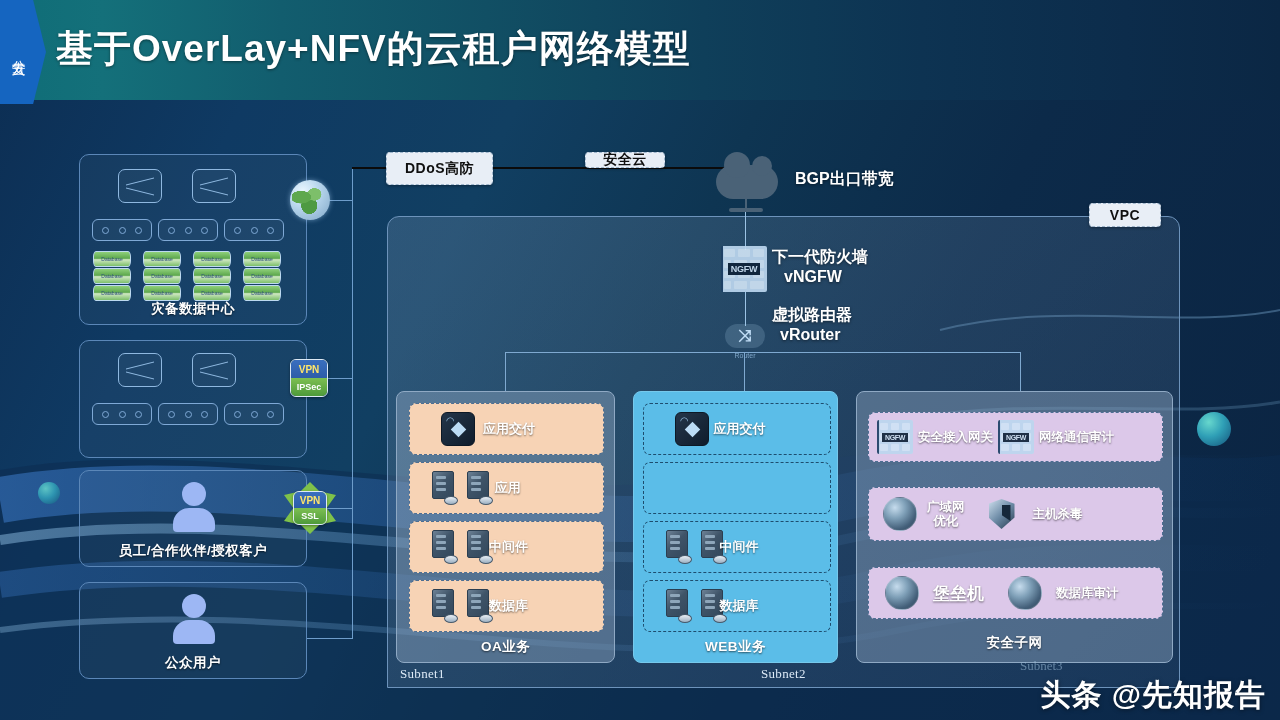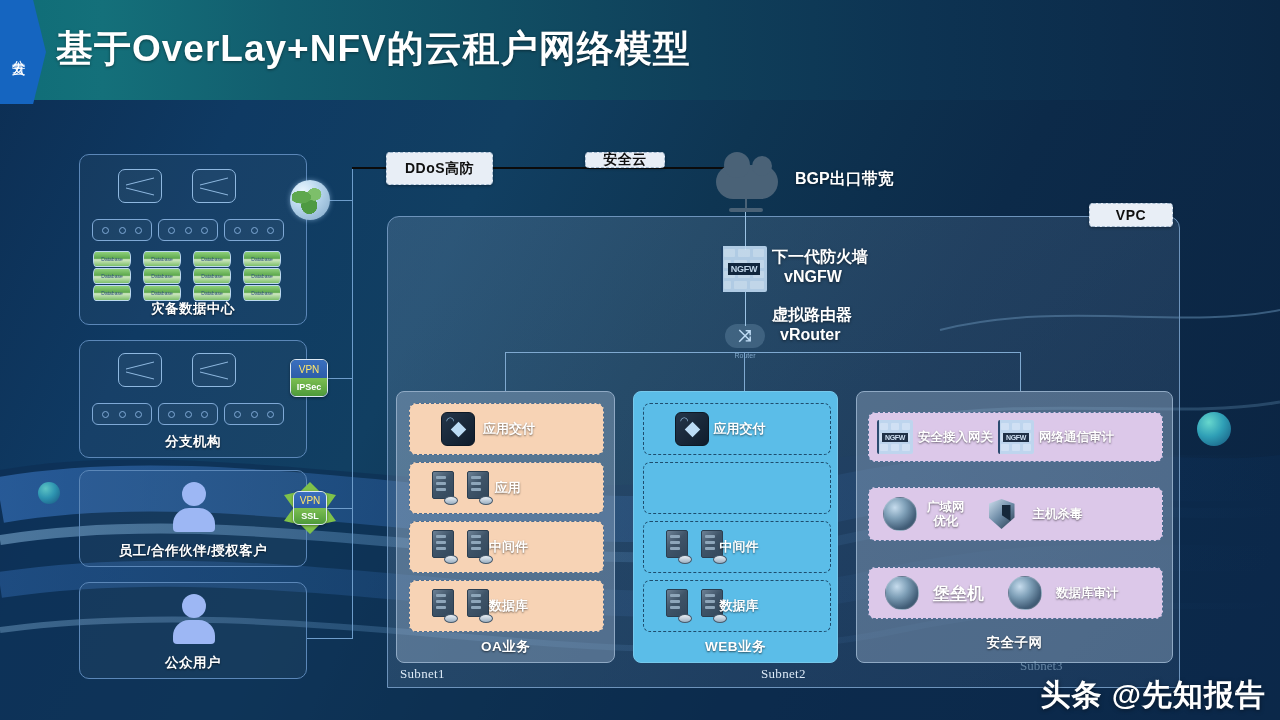--- a/index.html
+++ b/index.html
@@ -93,21 +93,21 @@
       radial-gradient(ellipse at 62% 30%, #7dbf6a 0 22%, transparent 23%),
       radial-gradient(ellipse at 48% 70%, #4e9a42 0 30%, transparent 31%);
   }
   .vpnbadge {
     width:38px;height:38px;border-radius:6px; overflow:hidden;
     display:flex;flex-direction:column; border:1px solid #dce9f5;
     box-shadow:0 1px 3px rgba(0,0,0,.4);
   }
   .vpnbadge .v1 {
     flex:1; background:linear-gradient(180deg,#3a6fbf,#2d5da8); color:#ffe66a;
-    font-size:10px;font-weight:400;display:flex;align-items:center;justify-content:center;
+    font-size:10px;font-weight:700;display:flex;align-items:center;justify-content:center;
   }
   .vpnbadge .v2 {
     flex:1; background:linear-gradient(180deg,#7dbf52,#4e9a3a); color:#ffffff;
     font-size:9px;font-weight:700;display:flex;align-items:center;justify-content:center;
   }
   .sslwrap { position:relative; width:52px; height:52px; display:flex;align-items:center;justify-content:center;}
   .sslwrap::before{
     content:""; position:absolute; inset:0;
     background:#7fc24a; clip-path:polygon(50% 0,68% 18%,100% 25%,82% 50%,100% 75%,68% 82%,50% 100%,32% 82%,0 75%,18% 50%,0 25%,32% 18%);
   }
@@ -129,21 +129,21 @@
     box-shadow:0 0 0 0 rgba(0,0,0,0);
   }
   .cloud::before{content:"";position:absolute;left:8px;top:-13px;width:26px;height:26px;border-radius:50%;background:#4a6277;}
   .cloud::after{content:"";position:absolute;right:6px;top:-9px;width:20px;height:20px;border-radius:50%;background:#4a6277;}
   
   #vpc {
     position:absolute; left:387px; top:216px; width:793px; height:472px;
     background: linear-gradient(135deg, rgba(120,150,180,.28), rgba(70,105,145,.22));
     border:1px solid #6d93bb; border-top-left-radius:12px; border-top-right-radius:12px;
   }
-  #vpcChip { position:absolute; left:1089px; top:203px; width:84px; height:24px; }
+  #vpcChip { position:absolute; left:1089px; top:203px; width:72px; height:24px; }
   
   .brick {
     width:46px;height:46px; position:relative; opacity:.92;
     background:
       linear-gradient(90deg, transparent 0 2px, #bcd7ef 2px 100%),
       #1e4166;
     display:flex;align-items:center;justify-content:center;
     border-radius:2px; overflow:hidden;
   }
   .brick .rows{position:absolute;inset:0;display:flex;flex-direction:column;gap:3px;padding:3px;}
@@ -334,21 +334,20 @@
   <div style="position:absolute;left:78px;top:62px;" class="switch-ico">
       <i></i>
       <i></i>
       <i></i>
     </div>
   <div style="position:absolute;left:144px;top:62px;" class="switch-ico">
       <i></i>
       <i></i>
       <i></i>
     </div>
-  <div class="panel-title">分支机构</div>
 </div>
 <div class="vpnbadge" style="position:absolute;left:290px;top:359px;">
   <div class="v1">VPN</div>
   <div class="v2">IPSec</div>
 </div>
 
 <div class="panelbox" style="left:79px;top:470px;width:228px;height:97px;">
   <div class="person" style="position:absolute;left:91px;top:11px;">
       <div class="head"></div>
       <div class="body"></div>

